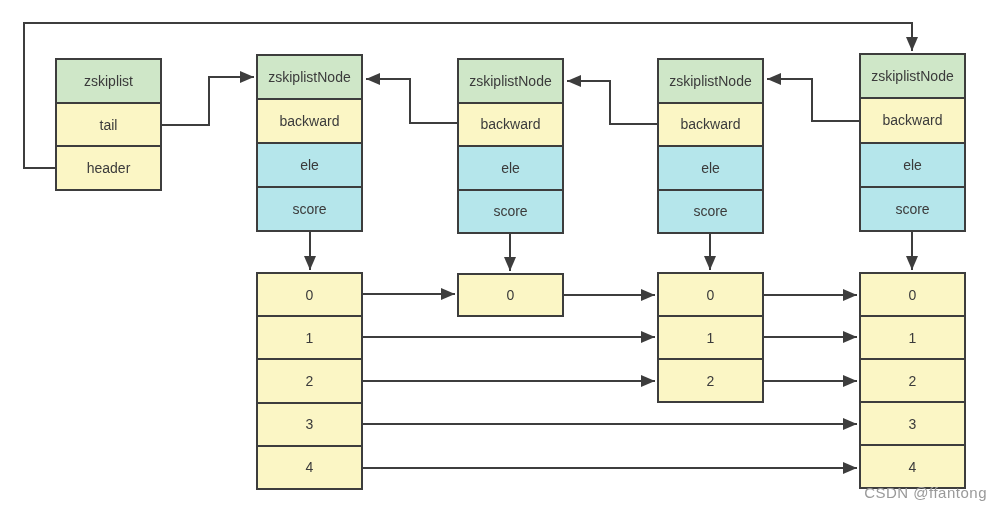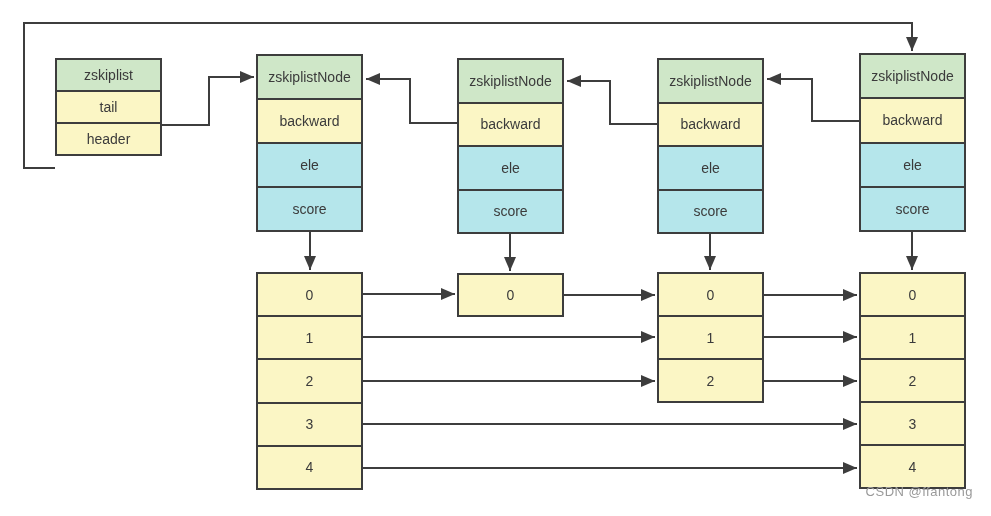--- a/index.html
+++ b/index.html
@@ -21,22 +21,22 @@
   }
   .row{
     flex:1; display:flex; align-items:center; justify-content:center;
     box-sizing:border-box; text-align:center; line-height:1;
   }
   .row + .row{border-top:2px solid var(--line);}
   .green{background:var(--green);}
   .yellow{background:var(--yellow);}
   .cyan{background:var(--cyan);}
   .watermark{
-    position:absolute; right:18px; top:484px; color:var(--watermark);
-    font-size:13px; letter-spacing:0.5px; white-space:nowrap;
+    position:absolute; right:4px; top:484px; color:var(--watermark);
+    font-size:15px; letter-spacing:0.5px; white-space:nowrap;
   }
 </style>
 </head>
 <body>
 
 <div class="stage">
 
   <svg class="arrows" viewBox="0 0 991 516">
     <defs>
       <marker id="ah" markerWidth="7" markerHeight="6" refX="7" refY="3" orient="auto" markerUnits="strokeWidth">
@@ -58,21 +58,21 @@
       <polyline points="764,295 857,295" marker-end="url(#ah)"></polyline>
       <polyline points="363,337 655,337" marker-end="url(#ah)"></polyline>
       <polyline points="764,337 857,337" marker-end="url(#ah)"></polyline>
       <polyline points="363,381 655,381" marker-end="url(#ah)"></polyline>
       <polyline points="764,381 857,381" marker-end="url(#ah)"></polyline>
       <polyline points="363,424 857,424" marker-end="url(#ah)"></polyline>
       <polyline points="363,468 857,468" marker-end="url(#ah)"></polyline>
     </g>
   </svg>
 
-  <div class="box" style="left:55px;top:58px;height:98px;">
+  <div class="box" style="left:55px;top:58px;height:133px;">
     <div class="row green">zskiplist</div>
     <div class="row yellow">tail</div>
     <div class="row yellow">header</div>
   </div>
 
   <div class="box" style="left:256px;top:54px;height:178px;">
     <div class="row green">zskiplistNode</div>
     <div class="row yellow">backward</div>
     <div class="row cyan">ele</div>
     <div class="row cyan">score</div>

